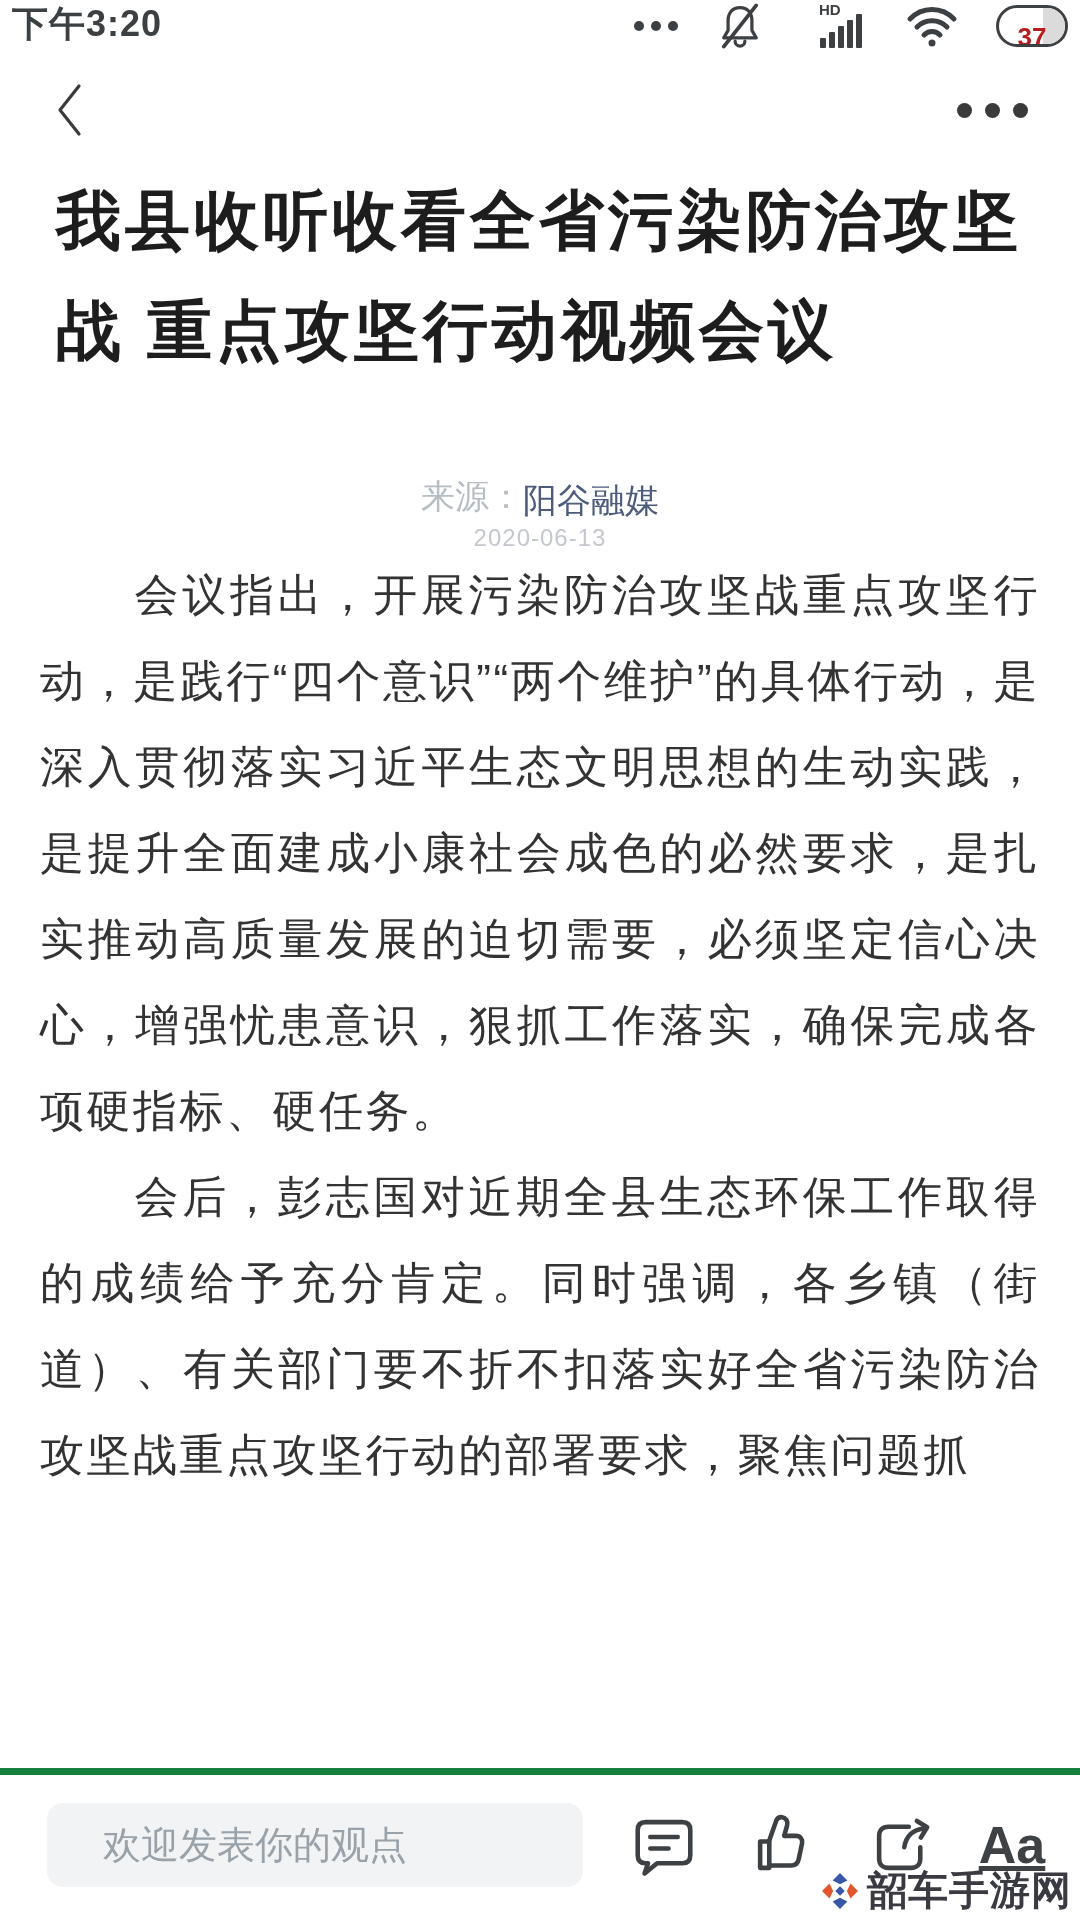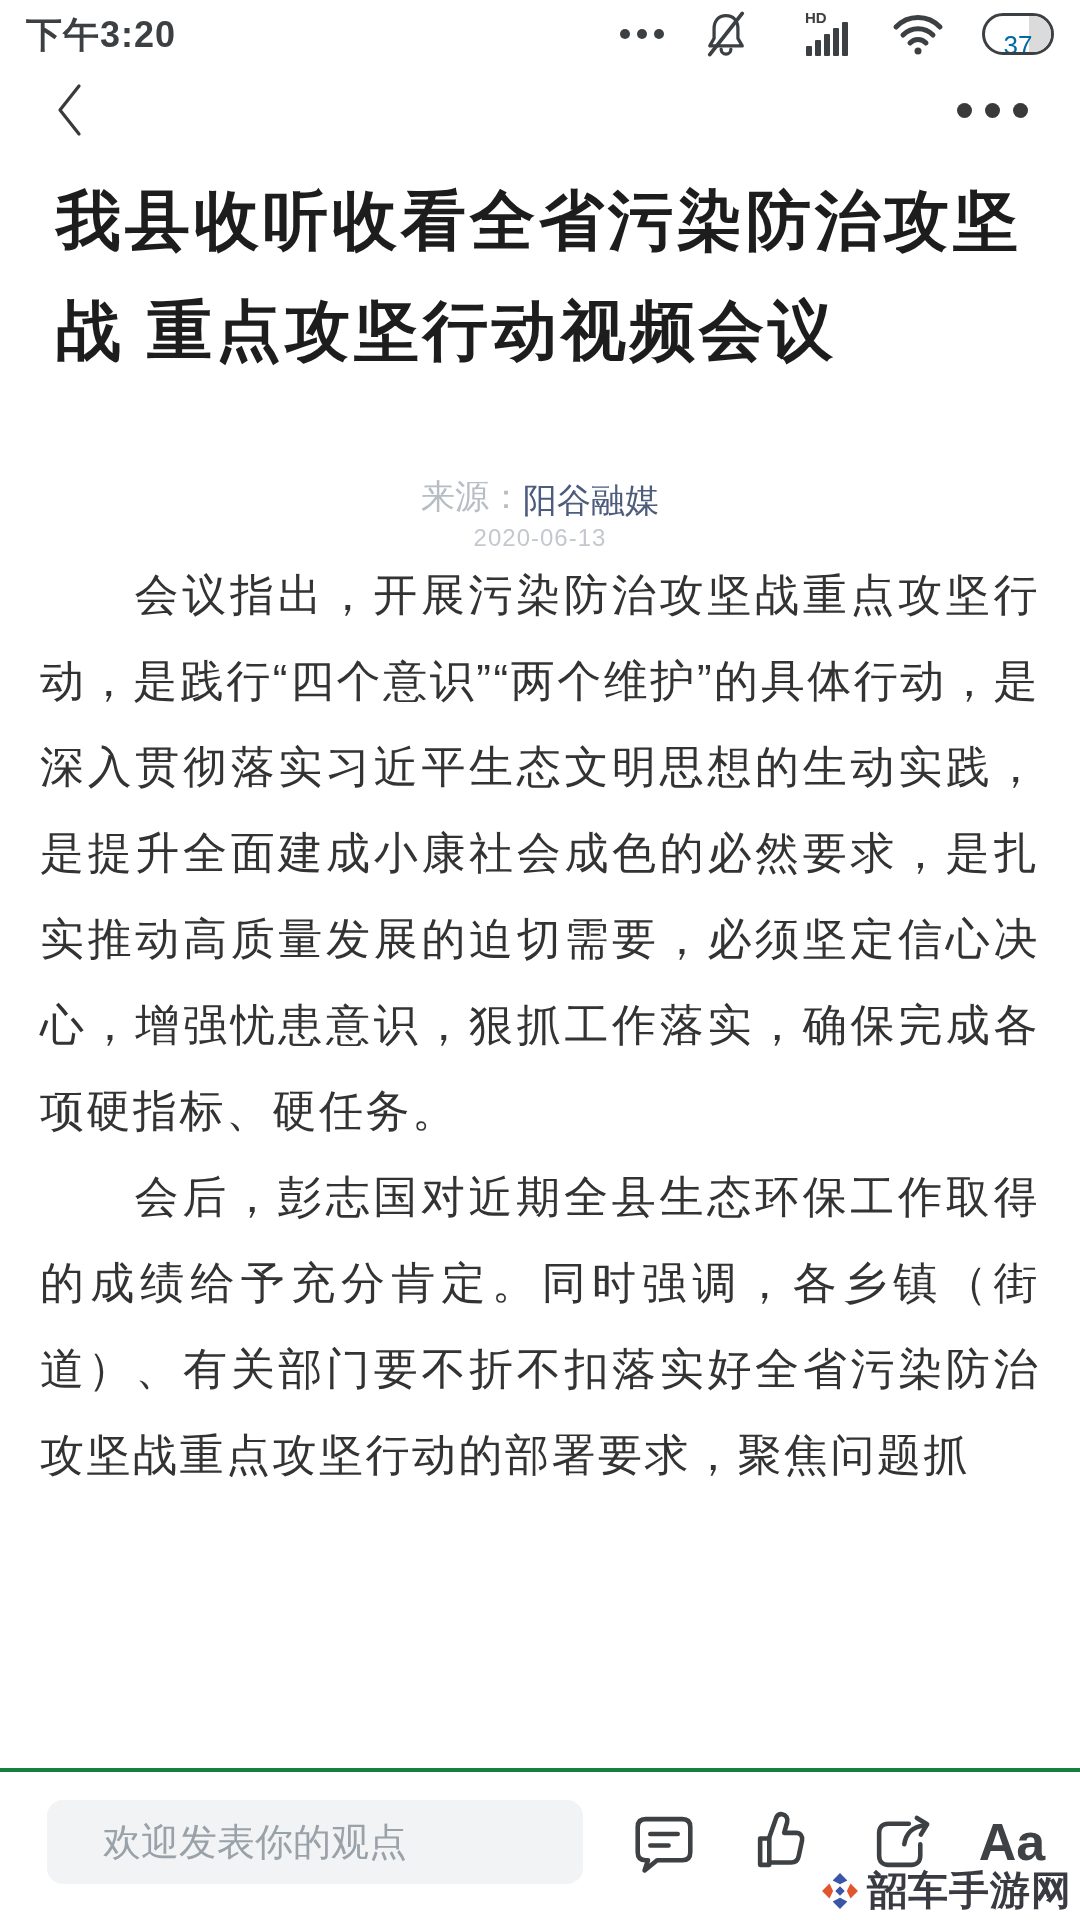--- a/index.html
+++ b/index.html
@@ -3,33 +3,33 @@
 <meta charset="utf-8">
 <style>
   html,body{margin:0;padding:0;}
   body{
     width:1080px;height:1920px;background:#ffffff;position:relative;overflow:hidden;
     font-family:"Liberation Sans","DejaVu Sans",sans-serif;
   }
   
   .status-bar{
     position:absolute;top:0;left:0;right:0;height:60px;
-    display:flex;align-items:flex-end;justify-content:space-between;
-    padding:0 26px;box-sizing:border-box;
+    display:flex;align-items:flex-start;justify-content:space-between;
+    padding:0 12px;box-sizing:border-box;
   }
   .status-time{font-size:36px;font-weight:700;color:#3c4043;letter-spacing:1px;}
   .status-icons{display:flex;align-items:center;gap:36px;}
   .dots3{display:flex;gap:7px;align-items:center;}
   .dots3 i{width:10px;height:10px;border-radius:50%;background:#3c4043;display:block;}
   .battery{
     position:relative;width:72px;height:42px;border:3px solid #3c4043;border-radius:21px;
     overflow:hidden;display:flex;align-items:center;justify-content:center;box-sizing:border-box;
   }
   .battery .fill{position:absolute;top:0;right:0;bottom:0;width:34%;background:#dbdbdb;}
-  .battery .num{position:relative;font-size:26px;font-weight:400;color:#0369a1;z-index:2;margin-top:22px;}
+  .battery .num{position:relative;font-size:26px;font-weight:700;color:#b91c1c;z-index:2;margin-top:22px;}
   
   .nav-bar{position:absolute;top:60px;left:0;right:0;height:105px;}
   .back-btn{position:absolute;left:48px;top:12px;width:48px;height:76px;display:flex;align-items:center;}
   .more-btn{position:absolute;right:52px;top:30px;display:flex;gap:13px;align-items:center;height:40px;}
   .more-btn i{width:15px;height:15px;border-radius:50%;background:#3a3a3a;display:block;}
   
   .article-title{
     position:absolute;left:40px;top:150px;width:1000px;margin:16px;
     font-size:65px;line-height:110px;letter-spacing:4px;font-weight:600;color:#1d1d1d;
   }
@@ -42,33 +42,33 @@
   .source-name{color:#4d5b7c;margin-top:8px;}
   .meta-date{font-size:24px;color:#c4c8ce;letter-spacing:1px;}
   .article-body{position:absolute;left:40px;top:552px;width:1000px;}
   .article-body p{
     margin:0;font-size:44px;line-height:86px;letter-spacing:2.5px;color:#333333;
     text-indent:2.15em;text-align:justify;
   }
   
   .comment-bar{
     position:absolute;top:1768px;left:0;right:0;bottom:0;background:#ffffff;
-    border-top:4px solid #15803d;z-index:5;
+    border-top:7px solid #15803d;z-index:5;
   }
   .comment-input-wrap{
     position:absolute;left:47px;top:28px;width:536px;height:84px;
     background:#f2f3f5;border-radius:16px;display:flex;align-items:center;
   }
   .comment-input{
     width:100%;height:100%;background:transparent;border:none;outline:none;
     padding:0 30px 0 56px;font-size:38px;color:#333;
     font-family:"Liberation Sans","DejaVu Sans",sans-serif;
   }
   .comment-input::placeholder{color:#99a1a9;}
-  .bar-icon{position:absolute;top:38px;width:64px;height:64px;}
+  .bar-icon{position:absolute;top:38px;width:64px;height:64px;text-decoration:underline;}
   .icon-comment{left:632px;}
   .icon-like{left:751px;}
   .icon-share{left:870px;}
   .icon-textsize{left:972px;top:34px;width:80px;height:72px;
     font-size:52px;font-weight:600;color:#3f4245;display:flex;align-items:center;justify-content:center;letter-spacing:0;}
   
   .watermark{
     position:absolute;right:8px;bottom:2px;z-index:6;
     display:flex;align-items:center;gap:8px;
   }

